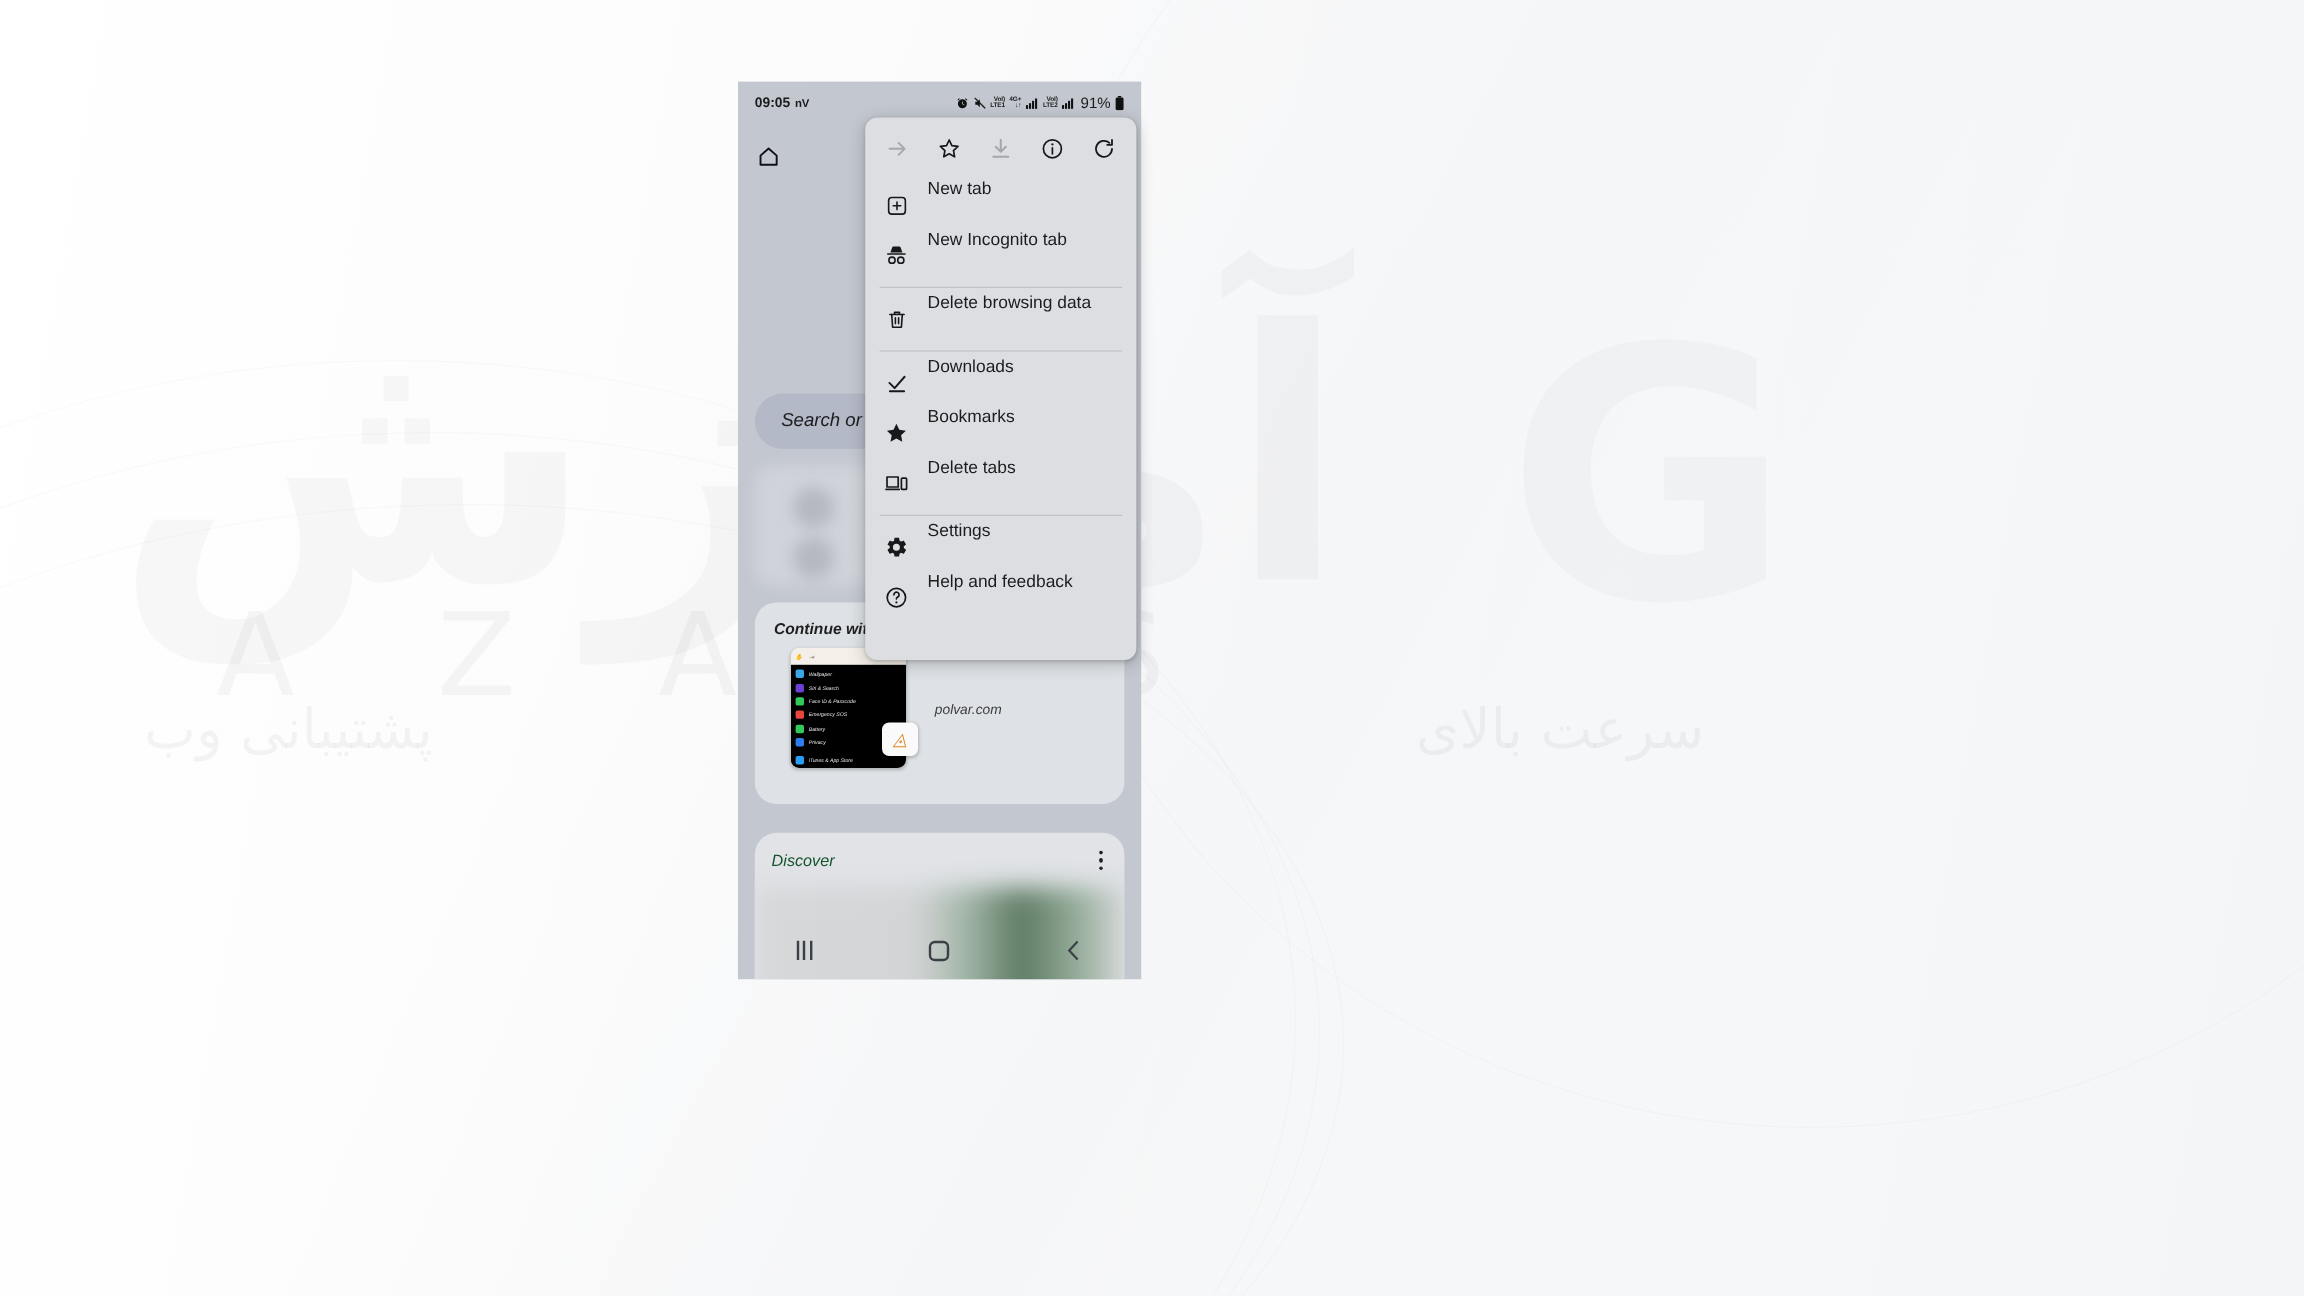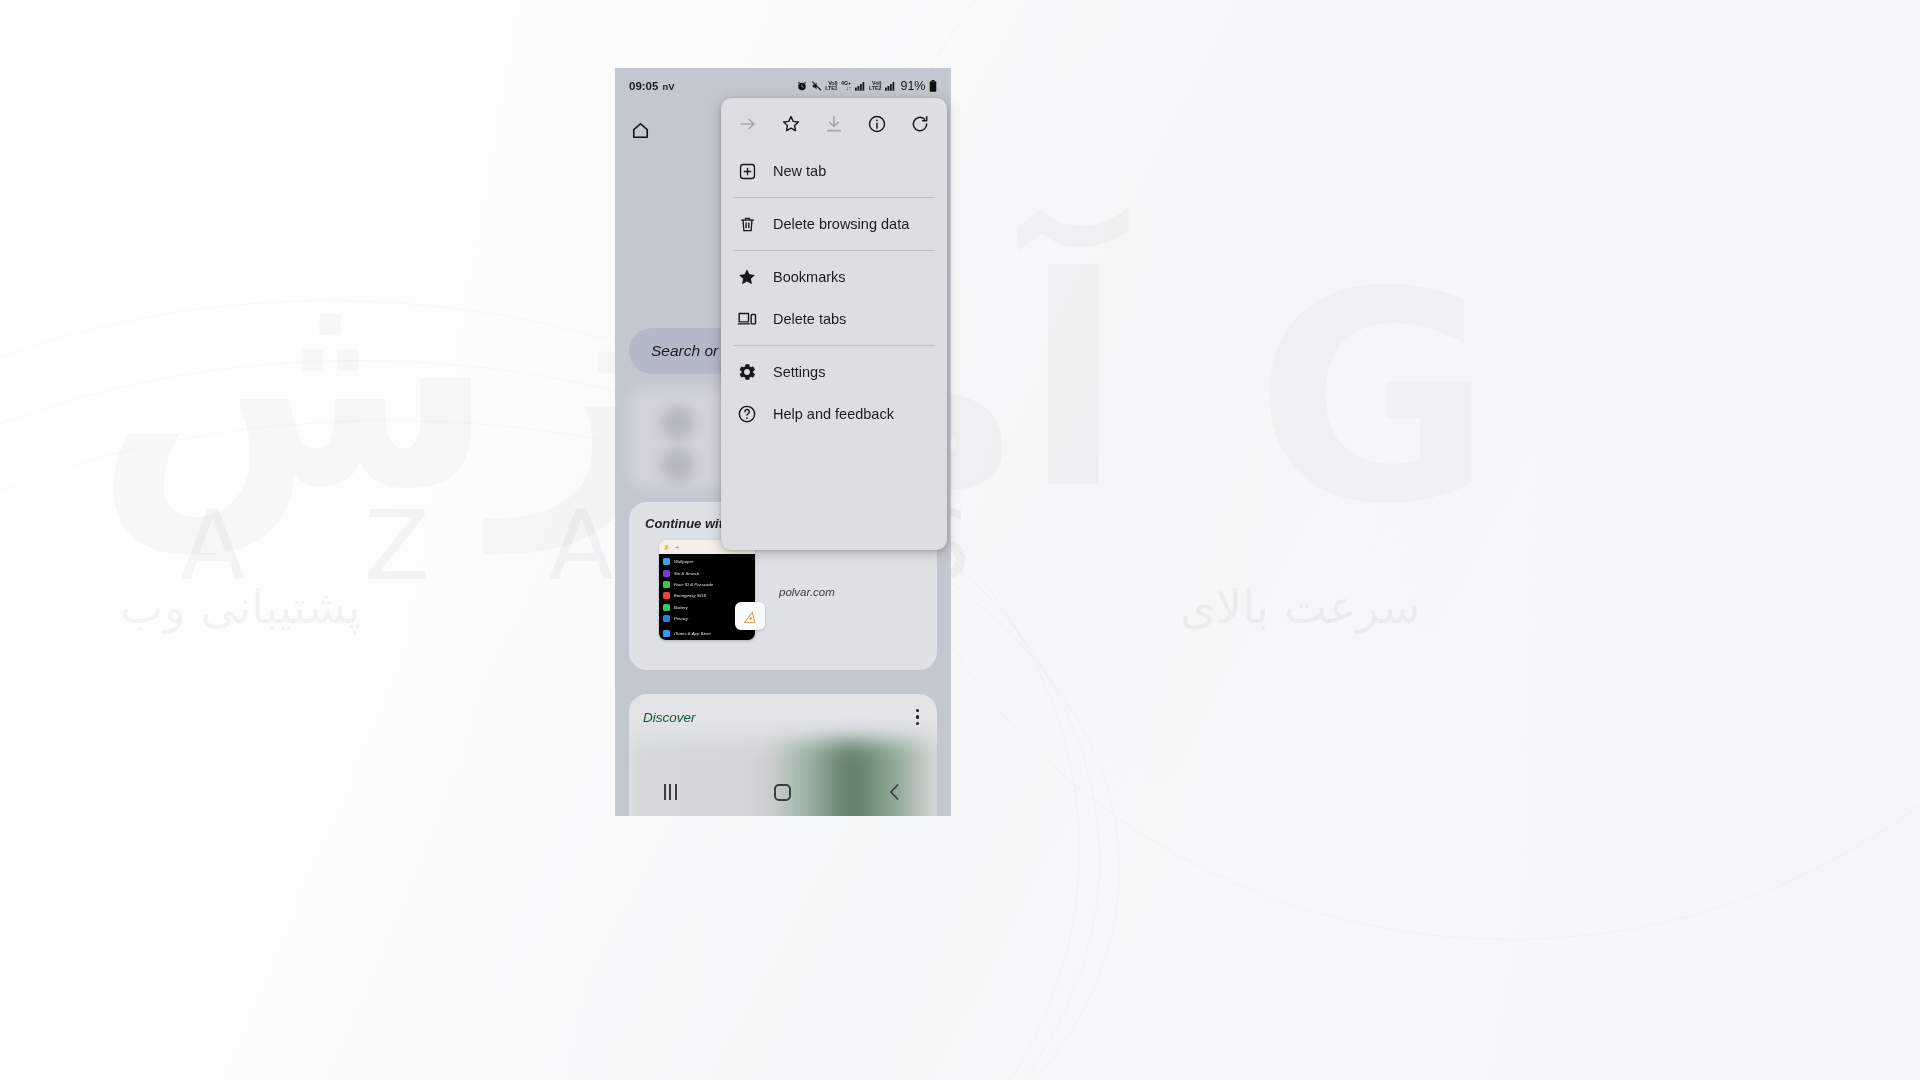--- a/index.html
+++ b/index.html
@@ -137,21 +137,21 @@
     position:absolute; left:721px; top:98px; width:226px; height:452px;
     background:#dcdee2; border-radius:10px;
     box-shadow:0 3px 14px rgba(0,0,0,.22), 0 1px 3px rgba(0,0,0,.14);
     overflow:hidden;
   }
   #menu-head { height:52px; display:flex; align-items:center;
                justify-content:space-around; padding:0 6px; }
   .hbtn { width:30px; height:30px; display:flex; align-items:center; justify-content:center; }
   .hbtn.disabled { opacity:.42; }
   .mdiv { height:1px; background:rgba(0,0,0,.13); margin:5px 12px; }
-  .mitem { height:42px; display:flex; align-items:center; padding:0 16px; gap:16px; }
+  .mitem { height:42px; display:flex; padding:0 16px; gap:16px; }
   .mitem .mico { width:20px; display:flex; align-items:center; justify-content:center; flex:none; }
   .mitem .mlbl { font-size:14.5px; color:#1c1c1e; }
 
   svg { display:block; }
 </style>
 </head>
 <body>
 
 <div id="backdrop">
   <div class="swoosh" style="left:-420px; top:300px; width:1500px; height:1100px;"></div>
@@ -366,37 +366,57 @@
   <div class="mitem">
     <span class="mico">
       <svg width="19" height="19" viewBox="0 0 24 24" fill="none" stroke="#17181a" stroke-width="1.7">
         <rect x="3.2" y="3.2" width="17.6" height="17.6" rx="3.4"></rect>
         <path d="M12 8v8M8 12h8" stroke-linecap="round"></path>
       </svg>
     </span>
     <span class="mlbl">New tab</span>
   </div>
 
+  <div class="mitem">
+    <span class="mico">
+      <svg width="20" height="20" viewBox="0 0 24 24" fill="#17181a">
+        <path d="M7.6 4.4c.3-.9 1-1.4 2-1.4h4.8c1 0 1.7.5 2 1.4L18 9H6z"></path>
+        <rect x="2.6" y="9.6" width="18.8" height="1.5" rx=".75"></rect>
+        <circle cx="7.6" cy="16.6" r="3.1" fill="none" stroke="#17181a" stroke-width="1.6"></circle>
+        <circle cx="16.4" cy="16.6" r="3.1" fill="none" stroke="#17181a" stroke-width="1.6"></circle>
+      </svg>
+    </span>
+    <span class="mlbl">New Incognito tab</span>
+  </div>
 
   <div class="mdiv"></div>
 
 
   <div class="mitem">
     <span class="mico">
       <svg width="19" height="19" viewBox="0 0 24 24" fill="none" stroke="#17181a" stroke-width="1.7" stroke-linecap="round" stroke-linejoin="round">
         <path d="M4.5 6.4h15M9.4 6.4V4.2h5.2v2.2"></path>
         <path d="M6.4 6.4l1 13.4h9.2l1-13.4"></path>
         <path d="M10.3 10v6M13.7 10v6"></path>
       </svg>
     </span>
     <span class="mlbl">Delete browsing data</span>
   </div>
 
   <div class="mdiv"></div>
 
+  <div class="mitem">
+    <span class="mico">
+      <svg width="19" height="19" viewBox="0 0 24 24" fill="none" stroke="#17181a" stroke-width="2" stroke-linecap="round" stroke-linejoin="round">
+        <path d="M4 11.5 9.5 17 20 5"></path>
+        <path d="M4.5 20.2h15"></path>
+      </svg>
+    </span>
+    <span class="mlbl">Downloads</span>
+  </div>
 
   <div class="mitem">
     <span class="mico">
       <svg width="20" height="20" viewBox="0 0 24 24" fill="#17181a">
         <path d="M12 2.6l2.9 6 6.6.9-4.8 4.6 1.2 6.5-5.9-3.2-5.9 3.2 1.2-6.5L2.5 9.5l6.6-.9z"></path>
       </svg>
     </span>
     <span class="mlbl">Bookmarks</span>
   </div>
 

